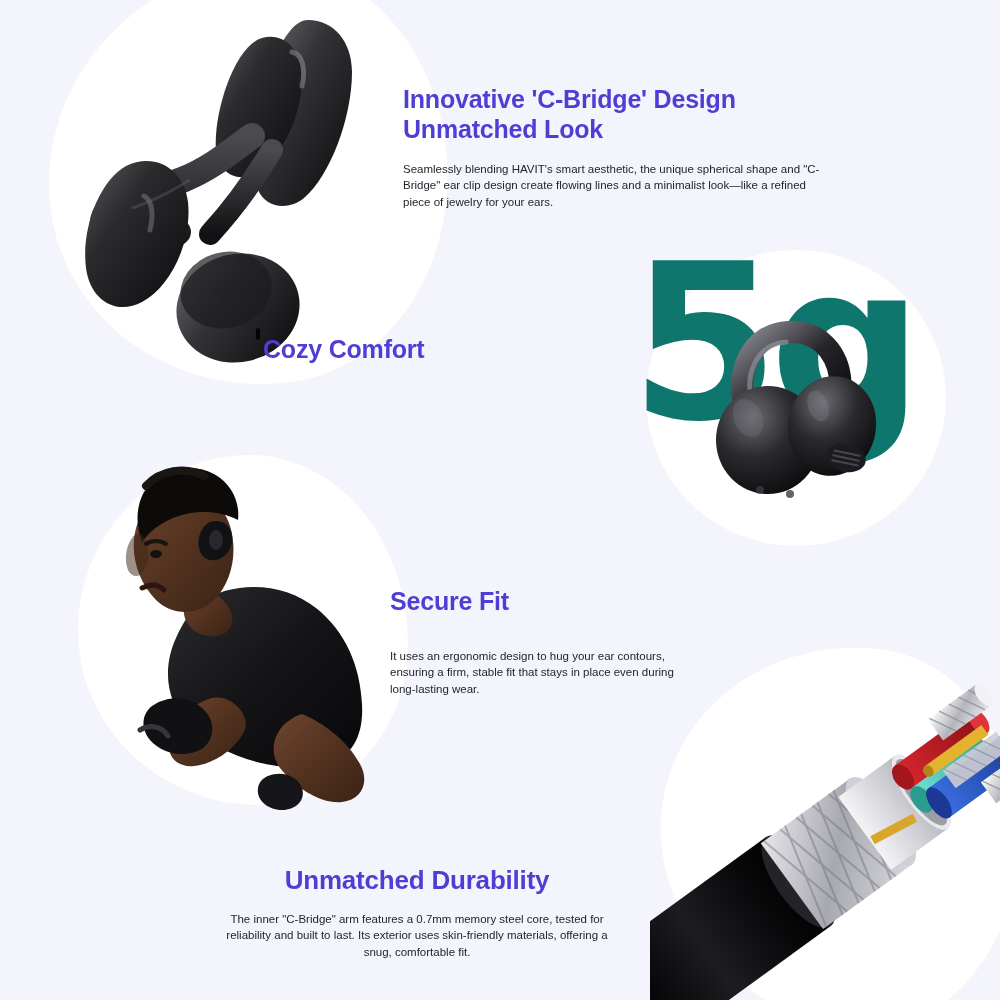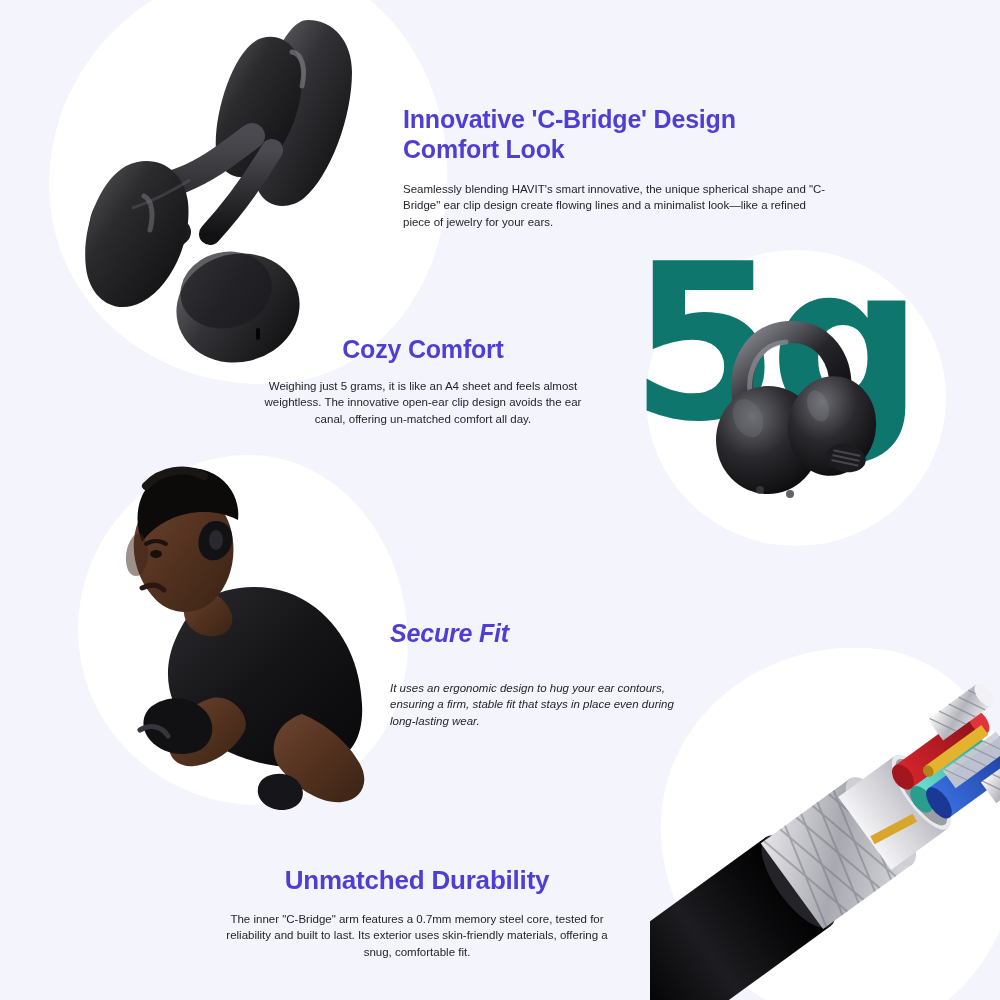--- a/index.html
+++ b/index.html
@@ -15,31 +15,31 @@
   .block{position:absolute;}
   .heading{
     color:#4f3ed4;font-weight:bold;
     letter-spacing:-.2px;
   }
   .body{
     color:#24242e;line-height:1.42;
   }
 
   
-  #s1-text{left:403px;top:84px;width:440px;margin-top:20px;}
+  #s1-text{left:403px;top:84px;width:440px;}
   #s1-text .heading{font-size:25px;line-height:30px;}
   #s1-text .body{font-size:11.5px;margin-top:17px;width:428px;}
 
   
-  #s2-text{left:252px;top:334px;width:342px;text-align:center;}
+  #s2-text{left:263px;top:334px;width:342px;text-align:left;}
   #s2-text .heading{font-size:25px;line-height:30px;}
   #s2-text .body{font-size:11.5px;margin-top:14px;}
 
   
-  #s3-text{left:390px;top:618px;width:300px;font-style:italic;}
+  #s3-text{left:390px;top:586px;width:300px;}
   #s3-text .heading{font-size:25px;line-height:30px;}
   #s3-text .body{font-size:11.5px;margin-top:32px;width:288px;}
 
   
   #s4-text{left:222px;top:853px;width:390px;text-align:center;margin-top:12px;}
   #s4-text .heading{font-size:26px;line-height:31px;}
   #s4-text .body{font-size:11.5px;margin-top:15px;}
 
   
   .blob{position:absolute;background:#ffffff;}
@@ -119,23 +119,23 @@
 
       <path d="M252 62c10 2 14 16 10 34" stroke="#8e8e96" stroke-width="5" fill="none" stroke-linecap="round" opacity=".55"></path>
       <path d="M104 206c8 4 10 18 6 34" stroke="#7d7d86" stroke-width="5" fill="none" stroke-linecap="round" opacity=".5"></path>
       <path d="M150 190c-20 12-38 22-58 28" stroke="#6a6a72" stroke-width="3" fill="none" opacity=".35"></path>
     </svg>
   </div>
 
   <div class="block" id="s1-text">
     <div class="heading">
       <span>Innovative 'C-Bridge' Design</span><br>
-      <span>Comfort Look</span>
+      <span>Unmatched Look</span>
     </div>
-    <div class="body">Seamlessly blending HAVIT's smart innovative, the unique spherical shape and "C-Bridge" ear clip design create flowing lines and a minimalist look—like a refined piece of jewelry for your ears.</div>
+    <div class="body">Seamlessly blending HAVIT's smart aesthetic, the unique spherical shape and "C-Bridge" ear clip design create flowing lines and a minimalist look—like a refined piece of jewelry for your ears.</div>
   </div>
 
   <div class="blob" id="blob2"></div>
 
   <div id="fivegram"><span>5</span><span>g</span></div>
 
   <div class="art" id="art2">
     <svg viewBox="0 0 220 220">
       <defs>
         <radialGradient id="g2a" cx=".35" cy=".28" r=".85">
@@ -166,21 +166,20 @@
 
       <ellipse cx="58" cy="118" rx="14" ry="20" fill="#7c7c86" opacity=".3" transform="rotate(-25 58 118)"></ellipse>
       <ellipse cx="128" cy="106" rx="10" ry="16" fill="#8c8c96" opacity=".28" transform="rotate(-20 128 106)"></ellipse>
       <circle cx="70" cy="190" r="4" fill="#3b3b42" opacity=".8"></circle>
       <circle cx="100" cy="194" r="4" fill="#3b3b42" opacity=".8"></circle>
     </svg>
   </div>
 
   <div class="block" id="s2-text">
     <div class="heading">Cozy Comfort</div>
-    <div class="body">Weighing just 5 grams, it is like an A4 sheet and feels almost weightless. The innovative open-ear clip design avoids the ear canal, offering un-matched comfort all day.</div>
   </div>
 
   <div class="blob" id="blob3"></div>
 
   <div class="art" id="art3">
     <svg viewBox="0 0 330 360">
       <defs>
         <linearGradient id="skin" x1="0" y1="0" x2="1" y2="1">
           <stop offset="0" stop-color="#6d4530"></stop>
             <stop offset=".5" stop-color="#53321f"></stop>

